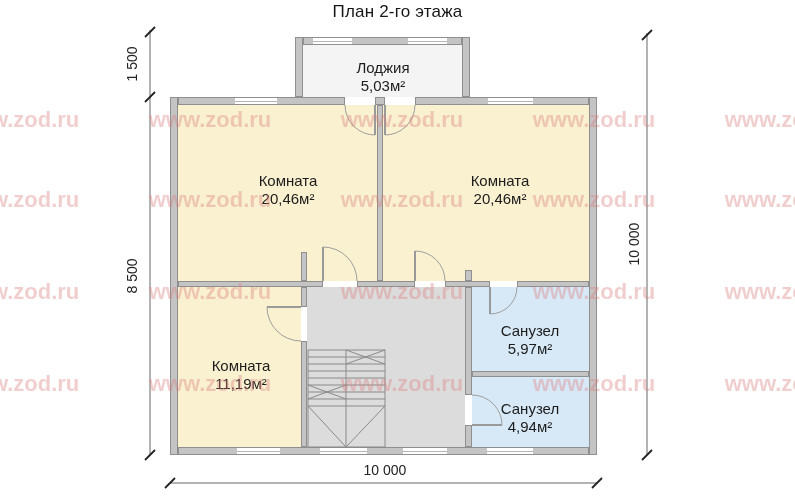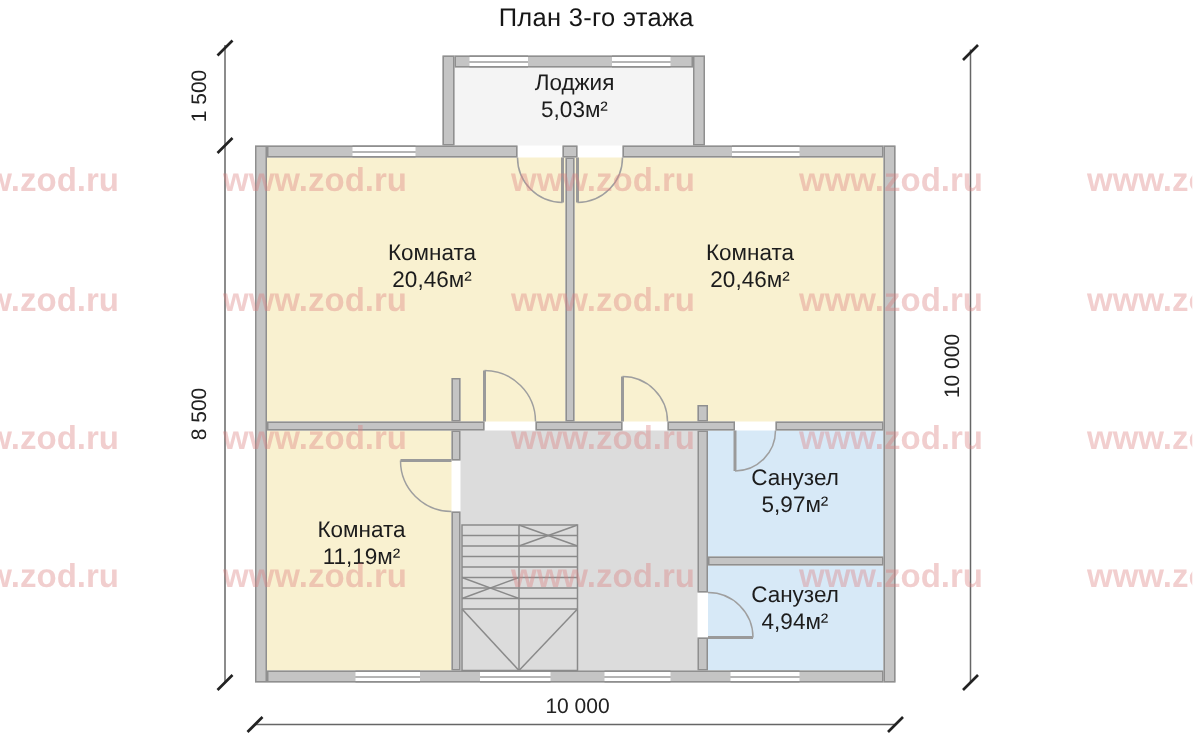--- a/index.html
+++ b/index.html
@@ -13,21 +13,21 @@
   }
   .room{position:absolute;}
   .wall{position:absolute;background:#c4c4c4;border:1px solid #8f8f8f;box-sizing:border-box;}
   .win{
     position:absolute;height:8px;box-sizing:border-box;
     background:linear-gradient(to bottom,#ffffff 0 3px,#b5b5b5 3px 4px,#ffffff 4px 8px);
     border-top:1px solid #8f8f8f;border-bottom:1px solid #8f8f8f;
   }
   .rlabel{
     position:absolute;transform:translateX(-50%);text-align:center;
-    font-size:15px;line-height:18px;color:#1c1c1c;white-space:nowrap;
+    font-size:15px;line-height:18px;color:#1c1c1c;white-space:nowrap;margin-top:12px;
   }
   .wm{
     position:absolute;transform:translate(-50%,-50%);
     font-size:22px;font-weight:bold;opacity:.38;white-space:nowrap;
     pointer-events:none;
   }
   .dimv{
     position:absolute;transform:translate(-50%,-50%) rotate(-90deg);
     font-size:14px;color:#222;white-space:nowrap;
   }
@@ -35,21 +35,21 @@
     position:absolute;transform:translate(-50%,-50%);
     font-size:14px;color:#222;white-space:nowrap;
   }
   svg.overlay{position:absolute;left:0;top:0;pointer-events:none;}
 </style>
 </head>
 <body>
 
 <div id="canvas">
 
-  <div class="title">План 3-го этажа</div>
+  <div class="title">План 2-го этажа</div>
 
   <div class="room" style="left: 303px; top: 45px; width: 159px; height: 52px; background-color: rgb(244, 244, 244);"></div>
   <div class="room" style="left: 178px; top: 105px; width: 199px; height: 176px; background-color: rgb(249, 241, 208);"></div>
   <div class="room" style="left: 383px; top: 105px; width: 206px; height: 176px; background-color: rgb(249, 241, 208);"></div>
   <div class="room" style="left: 178px; top: 287px; width: 123px; height: 160px; background-color: rgb(249, 241, 208);"></div>
   <div class="room" style="left: 307px; top: 287px; width: 158px; height: 160px; background-color: rgb(220, 220, 220);"></div>
   <div class="room" style="left: 472px; top: 287px; width: 117px; height: 84px; background-color: rgb(215, 233, 247);"></div>
   <div class="room" style="left: 472px; top: 377px; width: 117px; height: 70px; background-color: rgb(215, 233, 247);"></div>
 
   <div class="wall" style="left: 170px; top: 97px; width: 8px; height: 358px; background-color: rgb(196, 196, 196);"></div>

